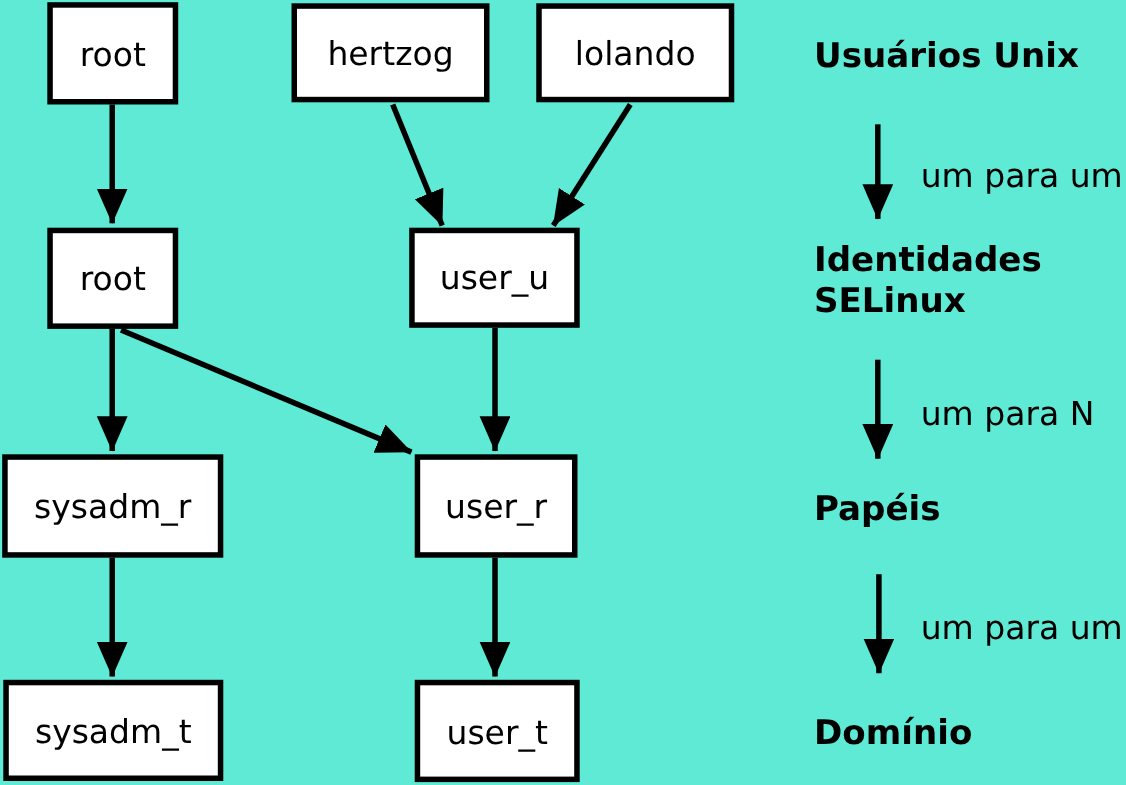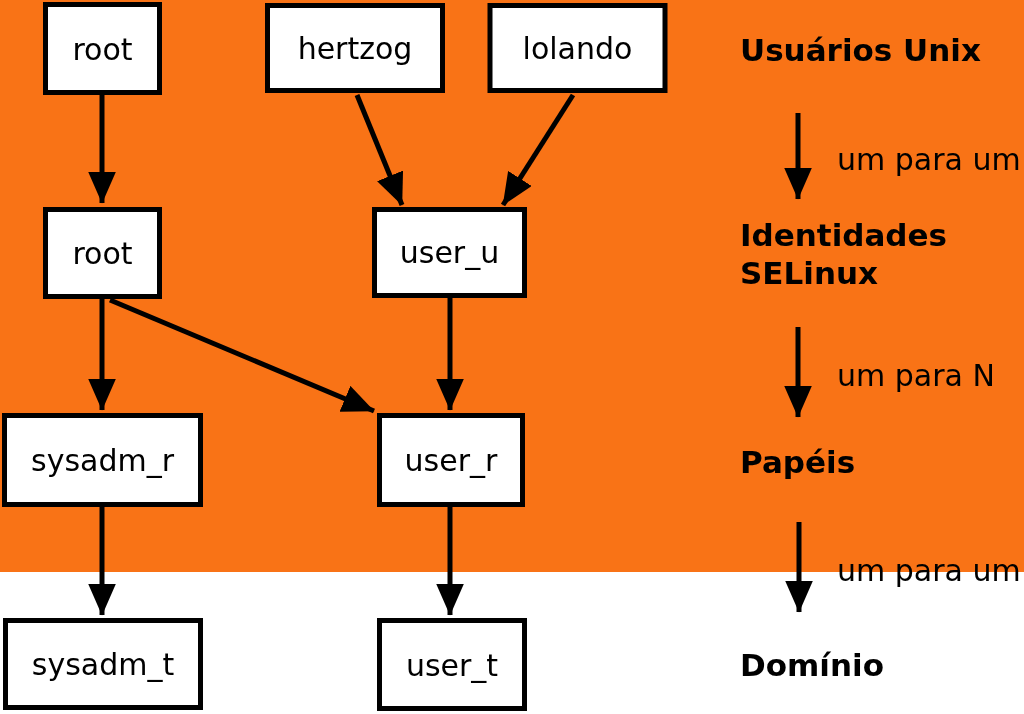--- a/index.html
+++ b/index.html
@@ -6,22 +6,22 @@
     margin: 0;
     padding: 0;
     background: #ffffff;
     width: 1024px;
     height: 714px;
     overflow: hidden;
   }
   .canvas {
     position: relative;
     width: 1024px;
-    height: 572px;
-    background: #f97316;
+    height: 714px;
+    background: #5eead4;
   }
   svg { display: block; }
   .node-rect {
     fill: #ffffff;
     stroke: #000000;
     stroke-width: 5;
   }
   .edge {
     stroke: #000000;
     stroke-width: 5;

